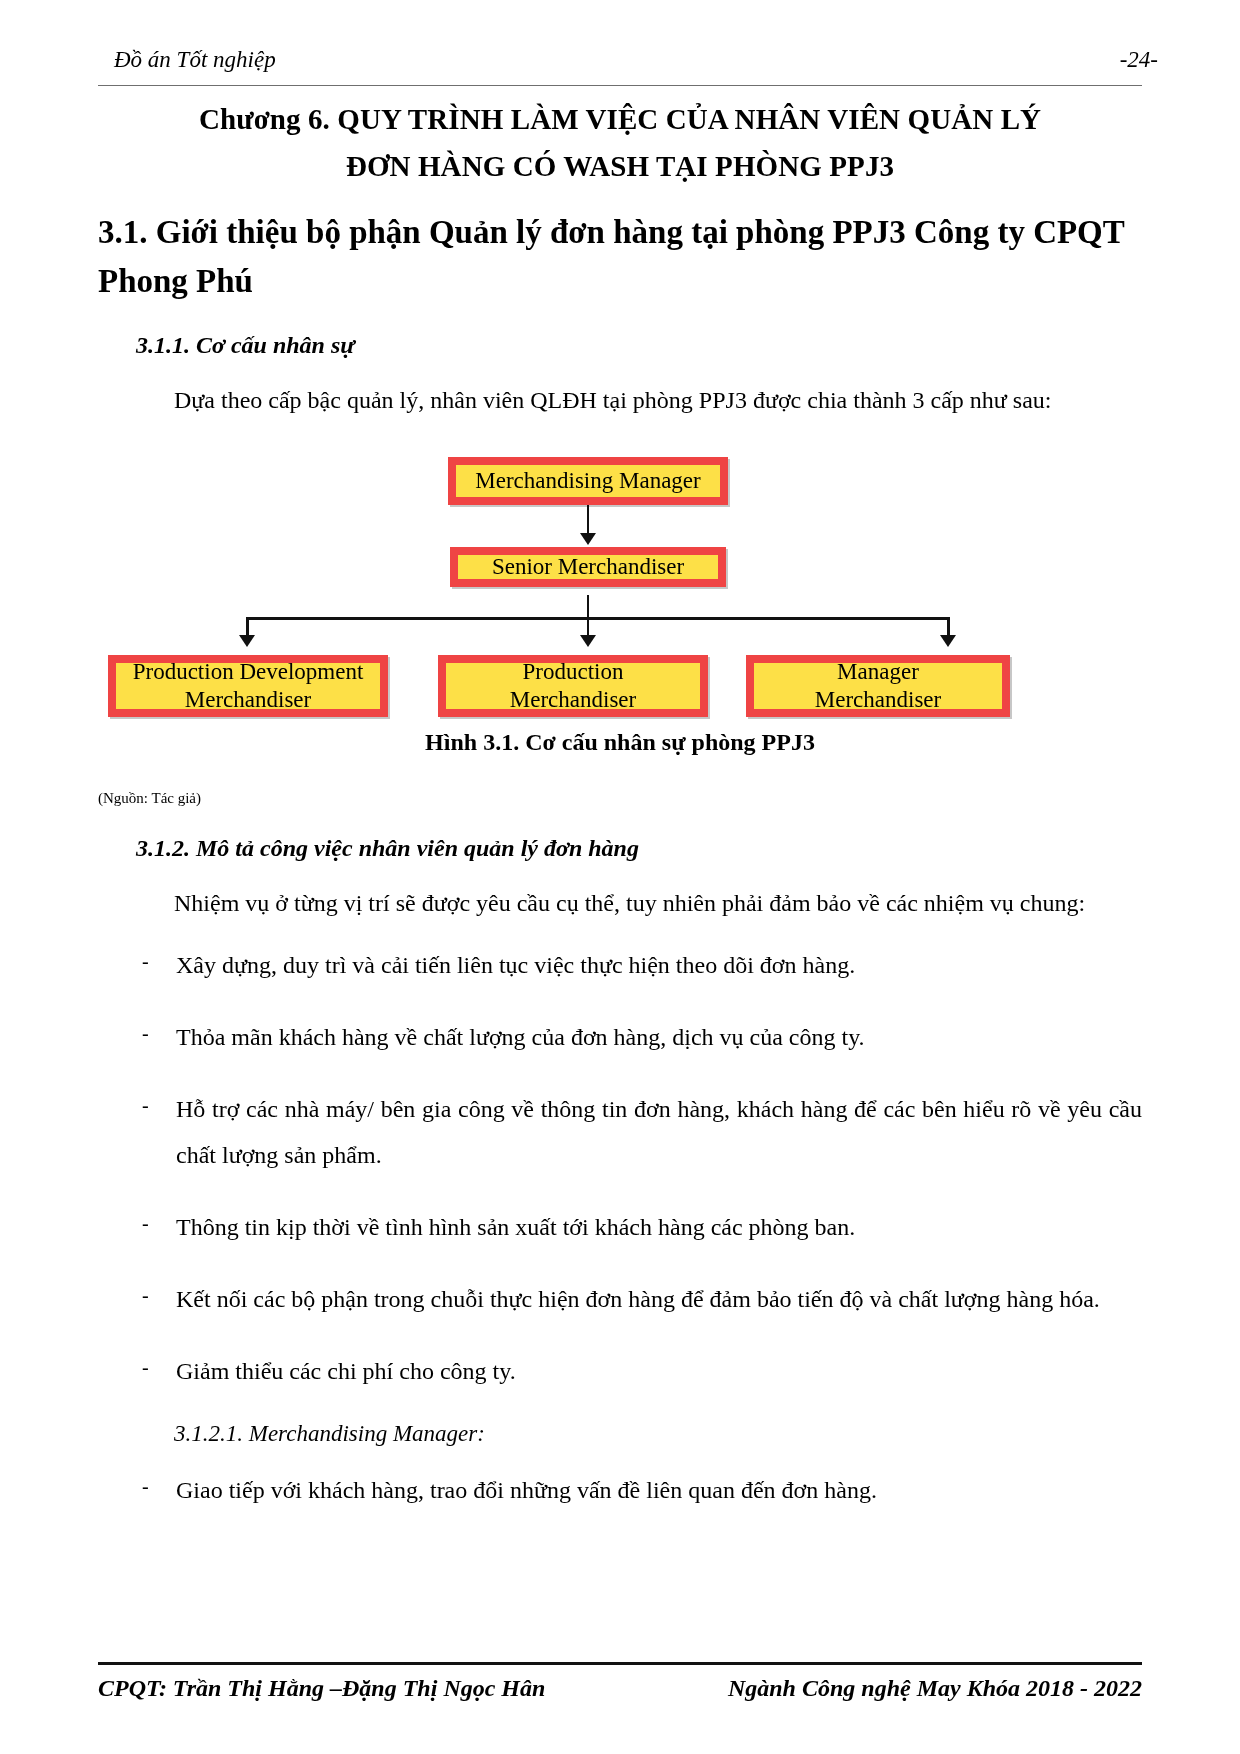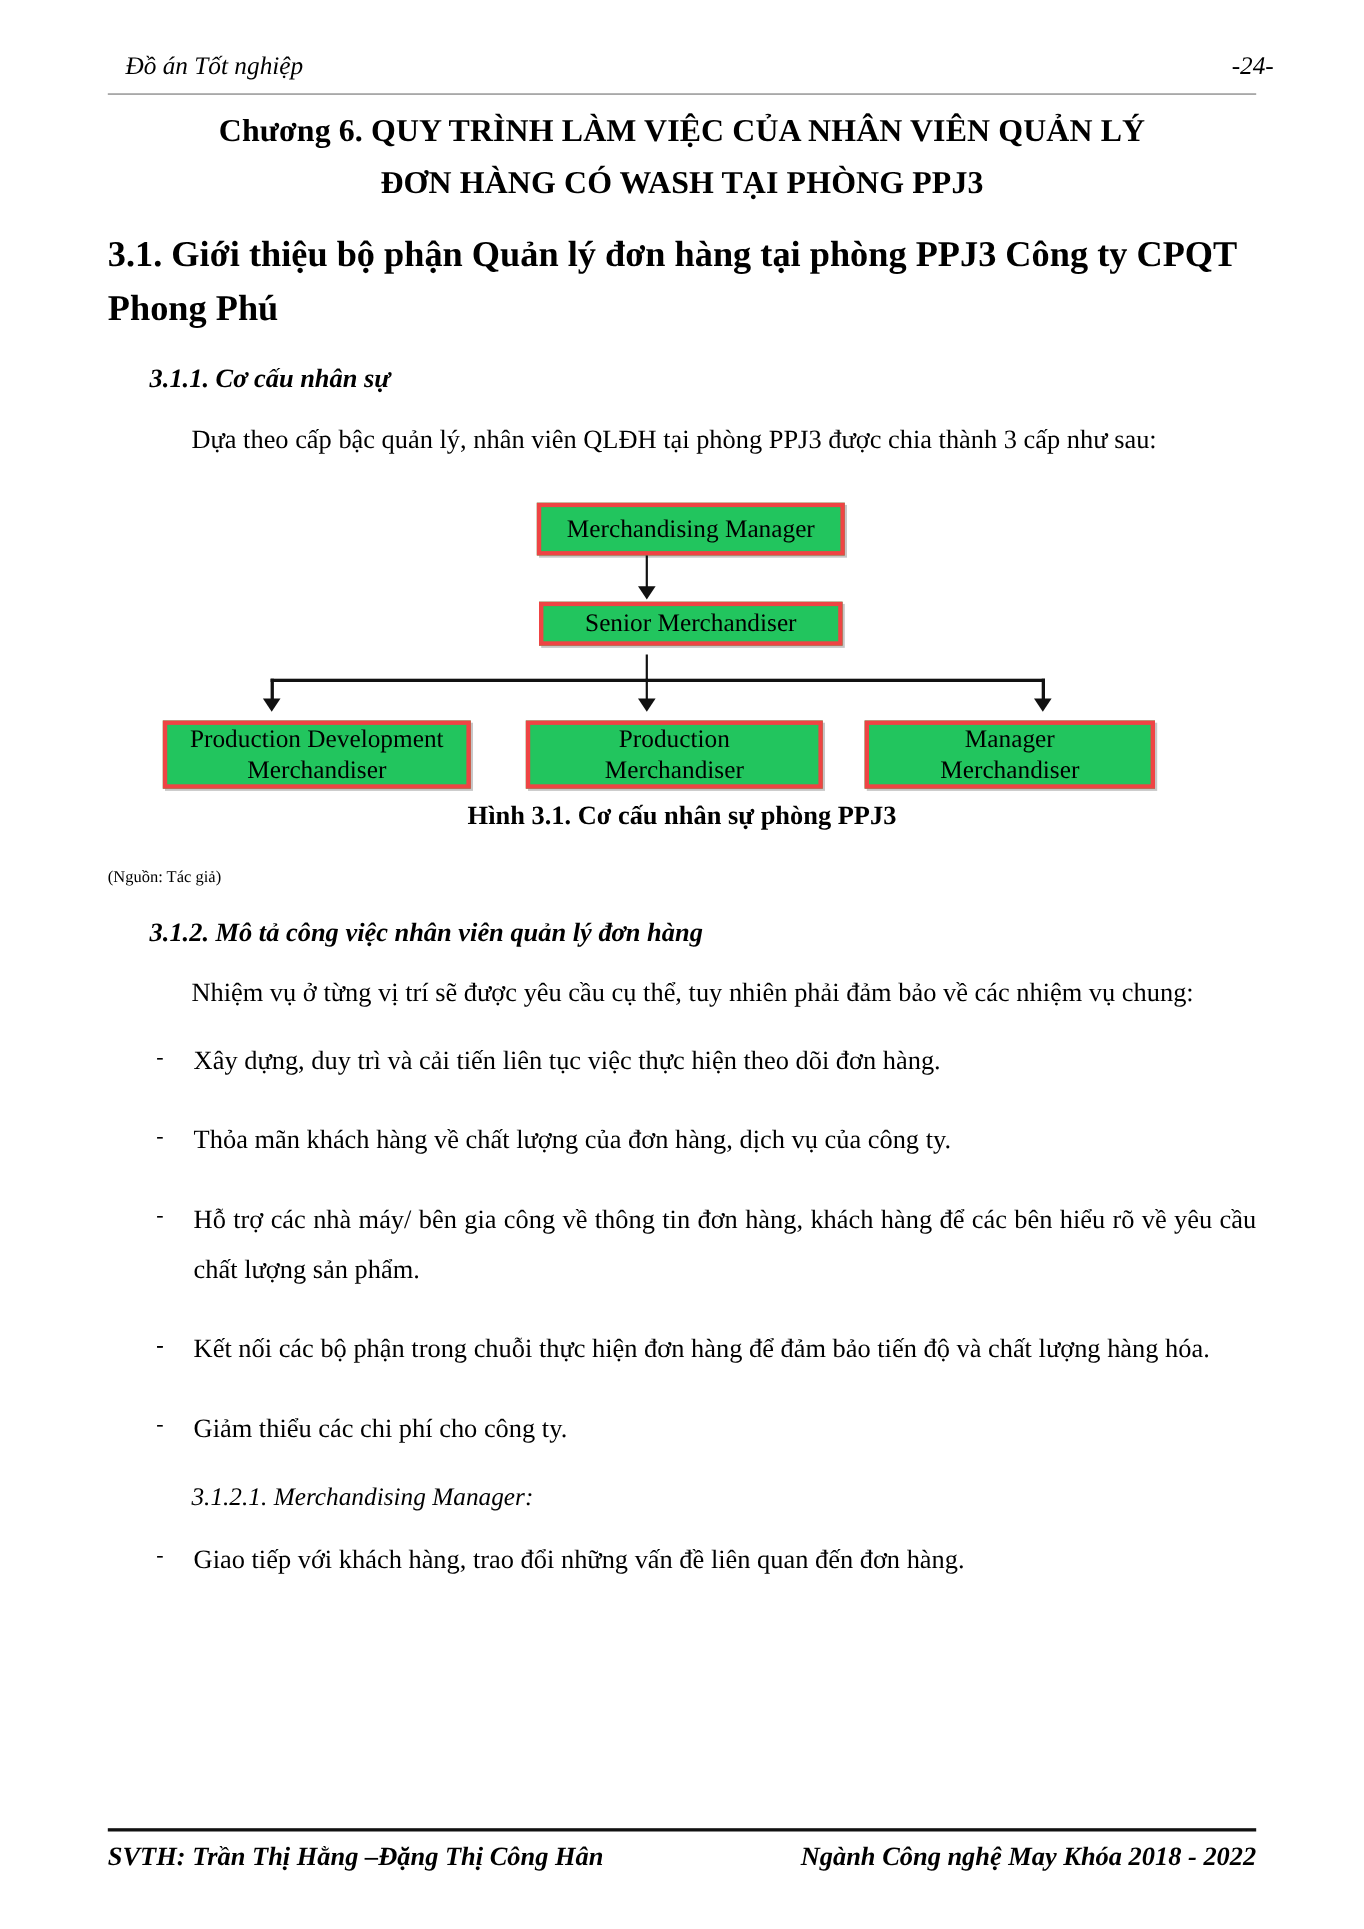--- a/index.html
+++ b/index.html
@@ -101,30 +101,29 @@
 
   
   .figure {
     position: relative;
     margin: 24px 0 0 0;
     width: 1044px;
     height: 272px;
   }
   .node {
     position: absolute;
-    border: 4px solid #ef4444;
-    background: #22c55e;
+    border: 8px solid #ef4444;
+    background: #fde047;
     display: flex;
     align-items: center;
     justify-content: center;
     text-align: center;
     font-size: 23px;
     line-height: 1.24;
     box-shadow: 2px 2px 0 0 rgba(0,0,0,0.22);
-    margin-left: 40px;
   }
   #node-mm  { left: 350px; top: 10px;  width: 280px; height: 48px; }
   #node-sm  { left: 352px; top: 100px; width: 276px; height: 40px; }
   #node-pdm { left: 10px;  top: 208px; width: 280px; height: 62px; }
   #node-pm  { left: 340px; top: 208px; width: 270px; height: 62px; }
   #node-plm { left: 648px; top: 208px; width: 264px; height: 62px; }
 
   .connector { position: absolute; background: #111111; }
   .arrowhead {
     position: absolute;
@@ -284,20 +283,21 @@
       <li>
         <span class="dash">-</span>
         <span>Thỏa mãn khách hàng về chất lượng của đơn hàng, dịch vụ của công ty.</span>
       </li>
       <li>
         <span class="dash">-</span>
         <span>Hỗ trợ các nhà máy/ bên gia công về thông tin đơn hàng, khách hàng để các bên hiểu rõ về yêu cầu chất lượng sản phẩm.</span>
       </li>
       <li>
         <span class="dash">-</span>
+        <span>Thông tin kịp thời về tình hình sản xuất tới khách hàng các phòng ban.</span>
       </li>
       <li>
         <span class="dash">-</span>
         <span>Kết nối các bộ phận trong chuỗi thực hiện đơn hàng để đảm bảo tiến độ và chất lượng hàng hóa.</span>
       </li>
       <li>
         <span class="dash">-</span>
         <span>Giảm thiểu các chi phí cho công ty.</span>
       </li>
     </ul>
@@ -308,17 +308,17 @@
       <li>
         <span class="dash">-</span>
         <span>Giao tiếp với khách hàng, trao đổi những vấn đề liên quan đến đơn hàng.</span>
       </li>
     </ul>
 
   </div>
 
   <div class="footer-rule"></div>
   <div class="running-footer">
-    <span>SVTH: Trần Thị Hằng –Đặng Thị Công Hân</span>
+    <span>CPQT: Trần Thị Hằng –Đặng Thị Ngọc Hân</span>
     <span>Ngành Công nghệ May Khóa 2018 - 2022</span>
   </div>
 
 </div>
 
 </body></html>

